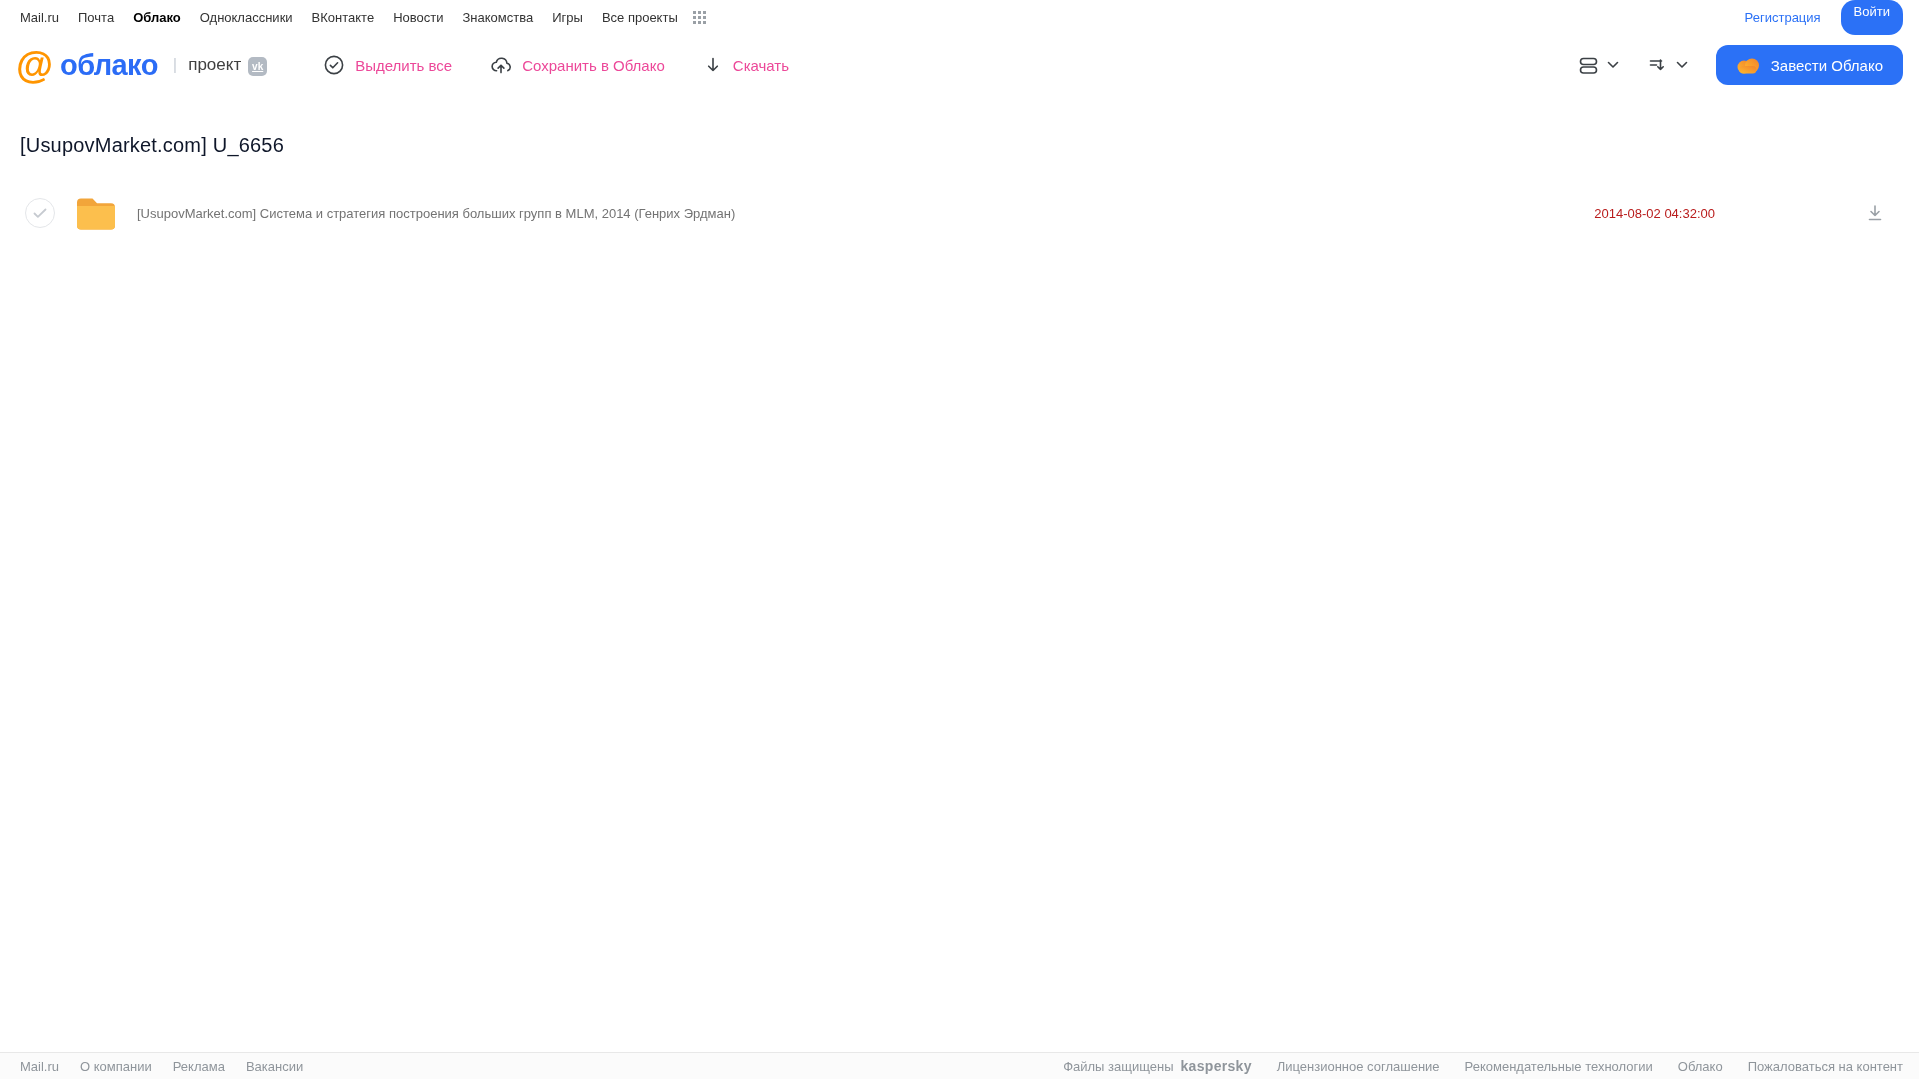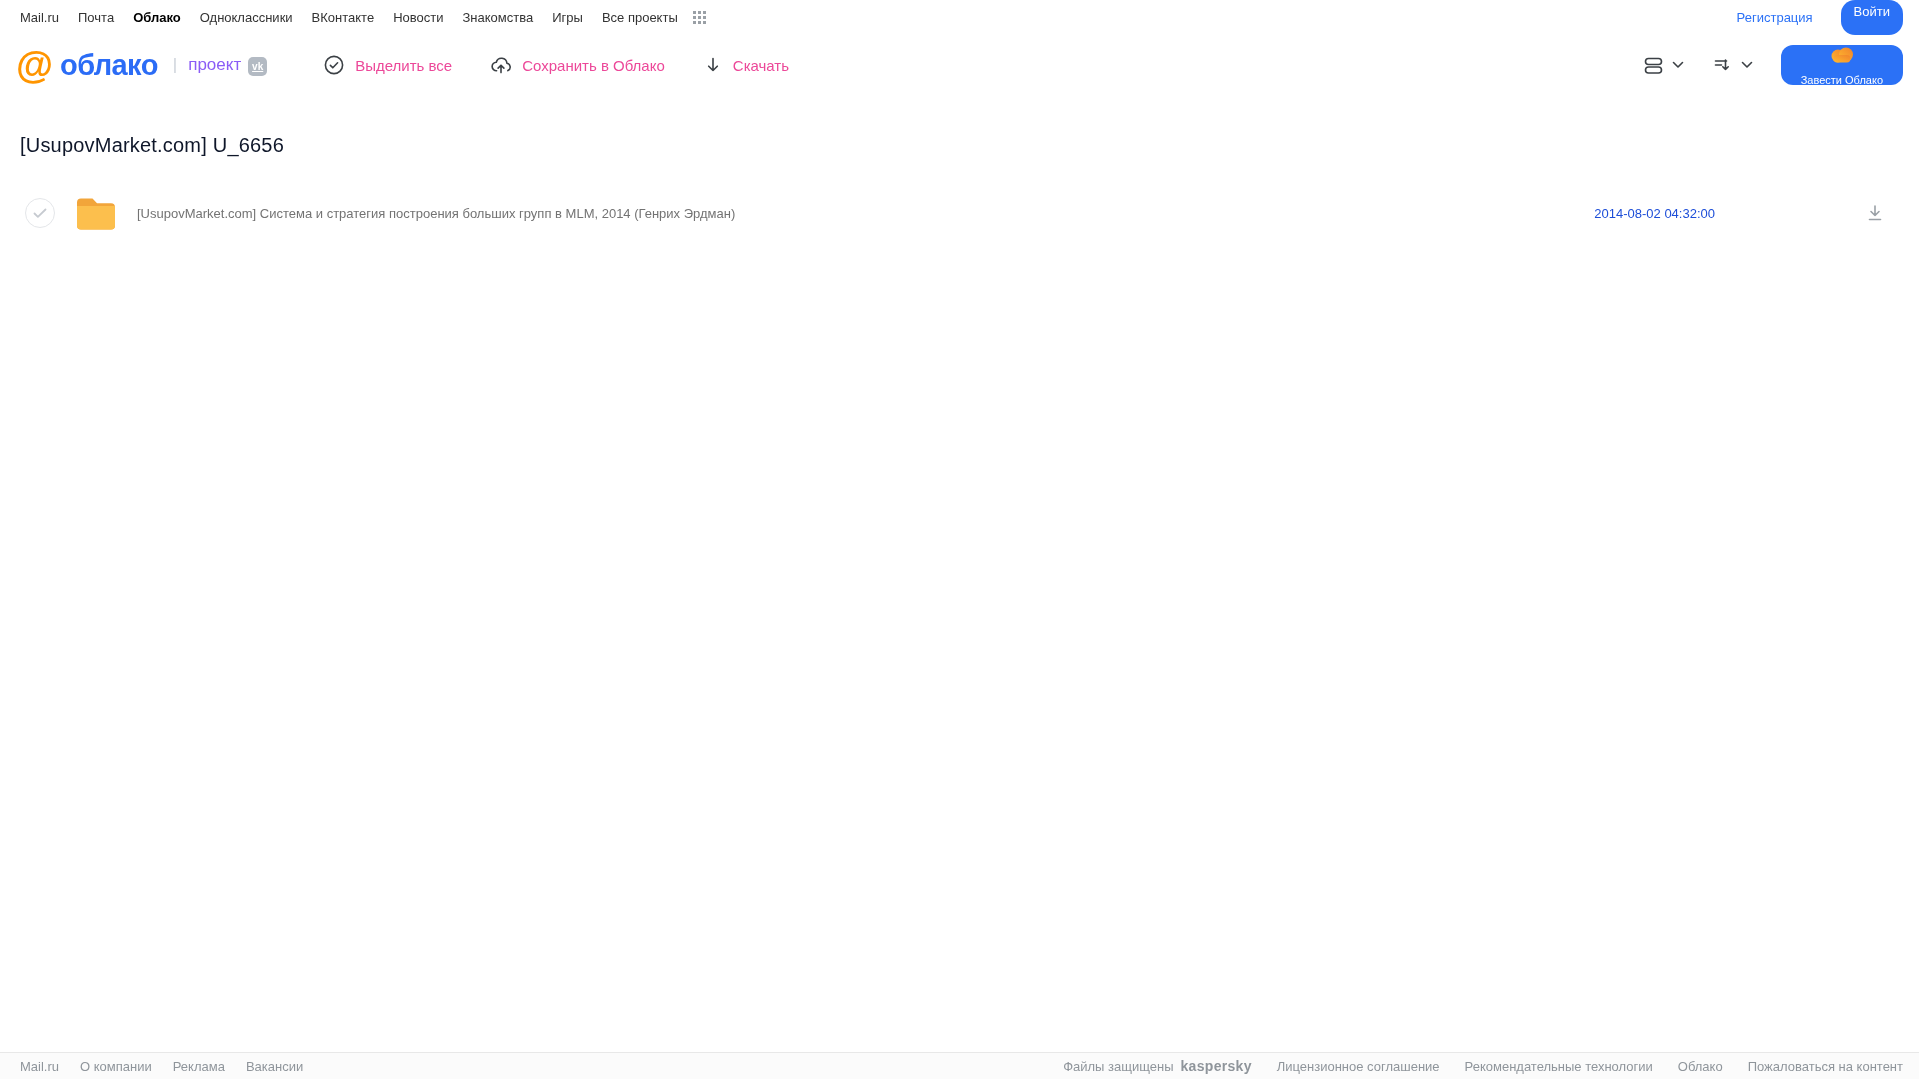--- a/index.html
+++ b/index.html
@@ -20,61 +20,60 @@
     font-size: 13px;
   }
   .topnav-left { display: flex; align-items: center; }
   .topnav-left a { color: #333; margin-right: 19px; }
   .topnav-left a.active { font-weight: bold; color: #000; }
   .grid-icon {
     display: grid; grid-template-columns: repeat(3, 3px);
     grid-auto-rows: 3px; gap: 2px; cursor: pointer; margin-left: -4px;
   }
   .grid-icon span { background: #9aa0a6; width: 3px; height: 3px; }
-  .topnav-right { margin-left: auto; display: flex; align-items: center; gap: 28px; }
+  .topnav-right { margin-left: auto; display: flex; align-items: center; gap: 20px; }
   .reg-link { color: #2b71f6; }
   .login-btn {
     background: #2b71f6; color: #fff; border: none;
     border-radius: 14px; padding: 4px 13px 16px; font-size: 13px;
     font-family: "Liberation Sans", sans-serif; cursor: pointer;
   }
 
   
   .header { display: flex; align-items: center; height: 66px; padding: 0 16px; }
   .logo { display: flex; align-items: center; cursor: pointer; }
   .at-glyph {
     color: #ff9500; font-size: 38px; font-weight: 800;
     line-height: 36px; margin-right: 7px;
   }
   .logo-text { color: #2b6cf6; font-size: 29px; font-weight: bold; letter-spacing: -0.6px; }
   .logo-divider { color: #ccd1d9; font-size: 17px; margin: 0 11px 0 15px; font-weight: 300; }
-  .project-label { color: #8b5cf6; font-size: 17px; }
+  .project-label { color: #404040; font-size: 17px; }
   .vk-badge {
     width: 19px; height: 19px; background: #b3bac3; border-radius: 5px;
     color: #fff; font-size: 10px; font-weight: bold;
     display: flex; align-items: center; justify-content: center;
     margin-left: 7px; margin-top: 2px; text-decoration: underline;
   }
   .toolbar { display: flex; align-items: center; margin-left: 56px; gap: 38px; }
   .toolbar-btn {
     display: flex; align-items: center; gap: 10px;
     font-size: 15px; color: #ec4899; cursor: pointer; background: none; border: none;
     font-family: "Liberation Sans", sans-serif;
   }
   .toolbar-btn svg { stroke: #3b4045; fill: none; stroke-width: 1.6; stroke-linecap: round; stroke-linejoin: round; }
 
   .header-right { margin-left: auto; display: flex; align-items: center; gap: 28px; }
   .icon-group { display: flex; align-items: center; gap: 8px; cursor: pointer; }
   .icon-group svg { stroke: #3b4045; fill: none; stroke-width: 1.6; stroke-linecap: round; stroke-linejoin: round; }
   .cloud-btn {
     background: #2b71f6; color: #fff; border: none; cursor: pointer;
     height: 40px; border-radius: 12px; padding: 0 20px;
-    font-size: 11px; display: flex; align-items: center; gap: 11px;
+    font-size: 15px; display: flex; align-items: center; gap: 11px;
     font-family: "Liberation Sans", sans-serif;
-    flex-direction: column;
   }
 
   
   .page-title {
     margin: 36px 0 0 20px;
     font-size: 20px; font-weight: 500; color: #0f172a;
     letter-spacing: 0.2px;
   }
   .file-row {
     display: flex; align-items: center;
@@ -82,21 +81,21 @@
   }
   .row-check {
     width: 30px; height: 30px; border-radius: 50%;
     border: 1px solid #e4e6e9; background: #fff;
     display: flex; align-items: center; justify-content: center;
     cursor: pointer; flex: none;
   }
   .row-check svg { stroke: #c6cad0; fill: none; stroke-width: 1.8; stroke-linecap: round; stroke-linejoin: round; }
   .folder-icon { margin-left: 20px; flex: none; display: flex; }
   .file-name { font-size: 13px; color: #737373; margin-left: 20px; flex: 1; cursor: pointer; }
-  .file-date { font-size: 13px; color: #1d4ed8; margin-right: 150px; white-space: nowrap; }
+  .file-date { font-size: 13px; color: #b91c1c; margin-right: 150px; white-space: nowrap; }
   .row-download {
     background: none; border: none; cursor: pointer; margin-right: 14px;
     display: flex; align-items: center;
   }
   .row-download svg { stroke: #9aa0a6; fill: none; stroke-width: 1.6; stroke-linecap: round; stroke-linejoin: round; }
 
   
   .footer {
     position: absolute; left: 0; right: 0; bottom: 0; height: 27px;
     border-top: 1px solid #e8e8e8; background: #fbfbfb;

